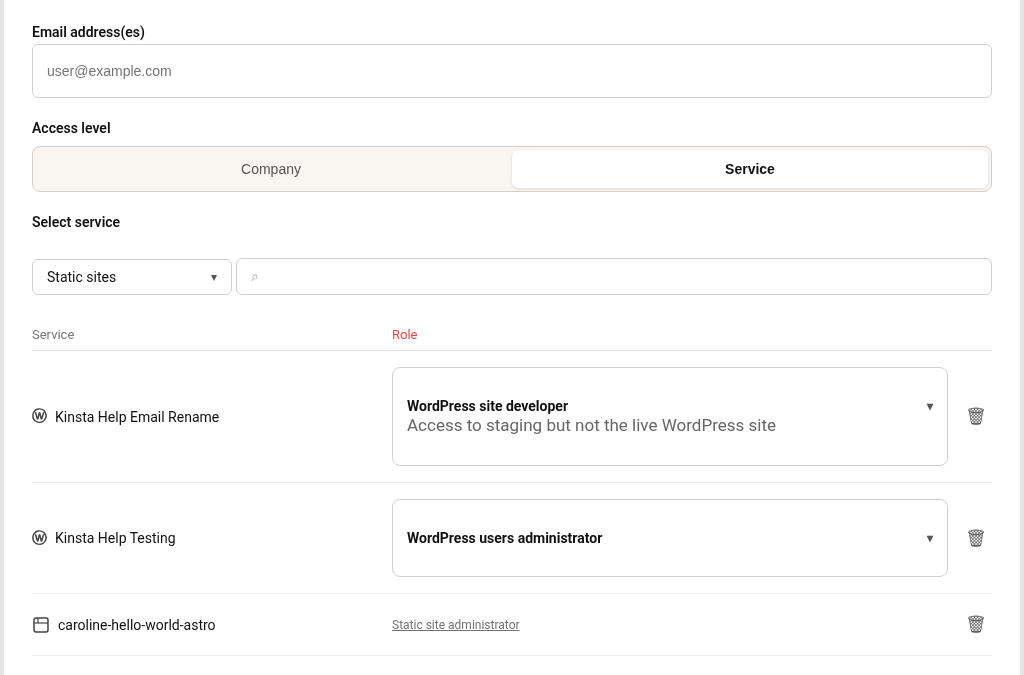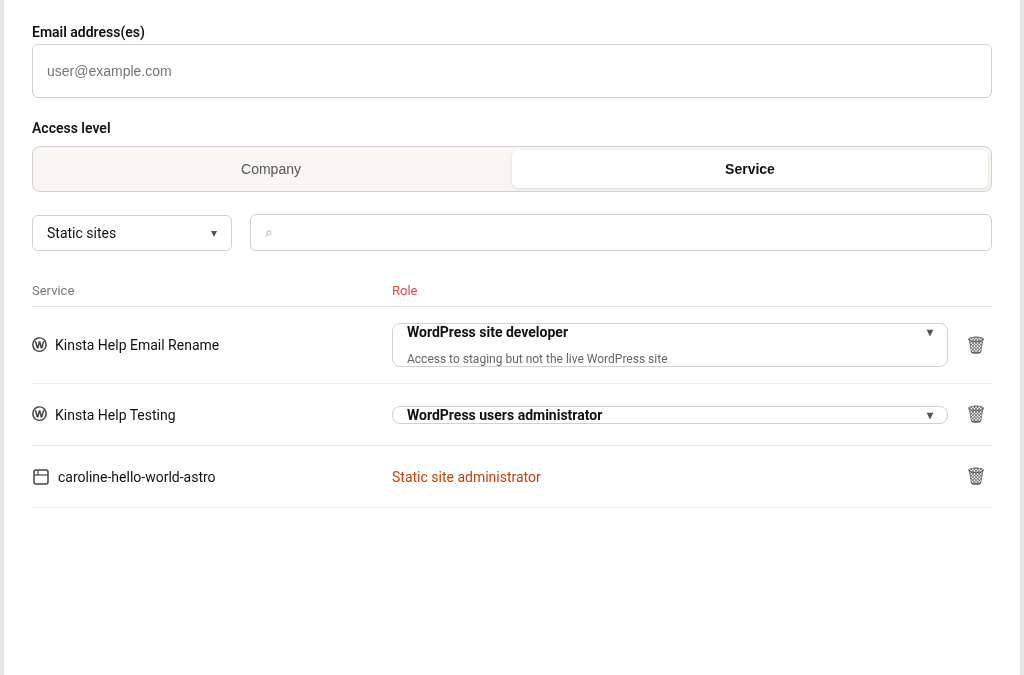--- a/index.html
+++ b/index.html
@@ -82,22 +82,22 @@
       margin: 3px;
       box-shadow: 0 1px 3px rgba(0,0,0,0.12);
     }
 
     .select-service-section {
       margin-top: 22px;
     }
 
     .select-row {
       display: flex;
-      gap: 18px;
-      margin-top: 12px;
+      gap: 4px;
+      margin-top: 28px;
       align-items: center;
     }
 
     .service-dropdown {
       display: flex;
       align-items: center;
       justify-content: space-between;
       border: 1px solid #d0d0d0;
       border-radius: 6px;
       padding: 9px 14px;
@@ -191,39 +191,39 @@
       align-items: center;
       justify-content: center;
       width: 18px;
       height: 18px;
     }
 
     .role-dropdown {
       flex: 1;
       border: 1px solid #d0d0d0;
       border-radius: 8px;
-      padding: 0 14px;
+      padding: 30px 14px;
       background: #fff;
       cursor: pointer;
       user-select: none;
     }
 
     .role-dropdown .role-title {
       font-size: 14px;
       font-weight: 700;
       color: #111;
       display: flex;
       justify-content: space-between;
       align-items: center;
     }
 
     .role-dropdown .role-desc {
-      font-size: 12px;
+      font-size: 17px;
       color: #666;
-      margin-top: 12px;
+      margin-top: 1px;
     }
 
     .role-chevron {
       font-size: 12px;
       color: #555;
     }
 
     .delete-btn {
       width: 32px;
       display: flex;
@@ -232,22 +232,23 @@
       cursor: pointer;
       color: #555;
       font-size: 17px;
       background: none;
       border: none;
       padding: 4px;
     }
 
     .static-role-text {
       flex: 1;
-      font-size: 14px;
-      color: #c2410c;
+      font-size: 12px;
+      color: #737373;
+      text-decoration: underline;
     }
   </style>
 </head>
 <body>
 
 <div class="panel">
 
   <div>
     <div class="section-label">Email address(es)</div>
     <input class="email-input" type="text" placeholder="user@example.com" style="">
@@ -255,20 +256,21 @@
 
   <div class="divider-section">
     <div class="section-label">Access level</div>
     <div class="access-toggle">
       <button class="toggle-btn">Company</button>
       <button class="toggle-btn active">Service</button>
     </div>
   </div>
 
   <div class="select-service-section">
+    <div class="section-label">Select service</div>
     <div class="select-row">
       <div class="service-dropdown">
         <span>Static sites</span>
         <span class="chevron">▾</span>
       </div>
       <div class="search-box">
         <span class="search-icon">⌕</span>
       </div>
     </div>
   </div>

